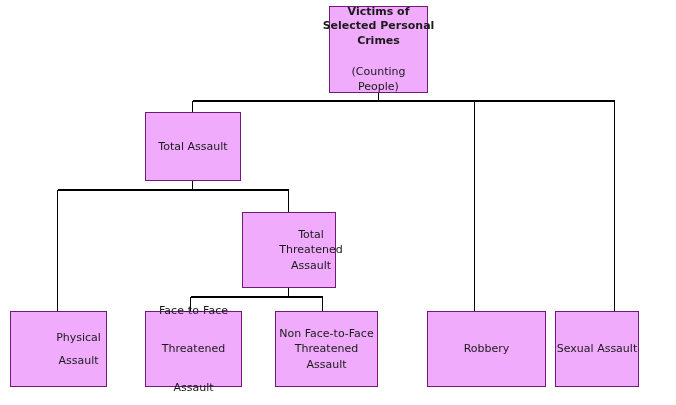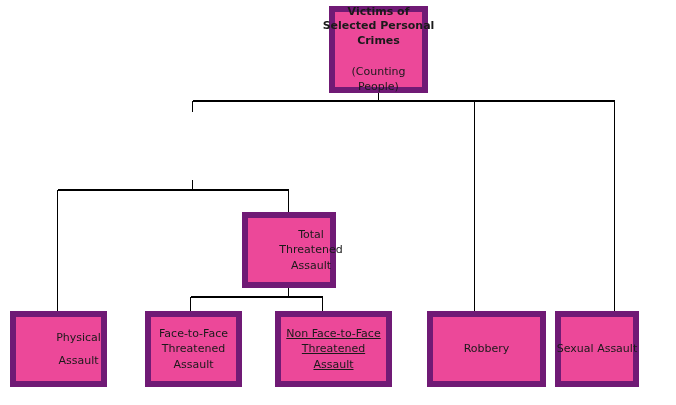--- a/index.html
+++ b/index.html
@@ -23,22 +23,22 @@
     position: absolute;
     left: 0;
     top: 0;
     width: 676px;
     height: 405px;
     pointer-events: none;
   }
   .node {
     position: absolute;
     box-sizing: border-box;
-    border: 6px solid #701a75;
-    background: #ec4899;
+    border: 1px solid #701a75;
+    background: #f0abfc;
     display: flex;
     flex-direction: column;
     align-items: center;
     justify-content: center;
     text-align: center;
     line-height: 1.42;
     font-size: 11px;
     color: #1a1a1a;
   }
   .node .line {
@@ -98,45 +98,48 @@
       <span class="line">Victims of</span>
       <span class="line">Selected Personal</span>
       <span class="line">Crimes</span>
     </span>
     <span class="subtitle">
       <span class="line">(Counting</span>
       <span class="line">People)</span>
     </span>
   </div>
 
+  <div class="node" style="left:145px; top:112px; width:96px; height:69px;">
+    <span class="line">Total Assault</span>
+  </div>
 
   <div class="node" style="left:427px; top:311px; width:119px; height:76px;">
     <span class="line">Robbery</span>
   </div>
 
   <div class="node" style="left:555px; top:311px; width:84px; height:76px;">
     <span class="line">Sexual Assault</span>
   </div>
 
   <div class="node" style="left:242px; top:212px; width:94px; height:76px;padding-left:44px;">
     <span class="line">Total</span>
     <span class="line">Threatened</span>
     <span class="line">Assault</span>
   </div>
 
   <div class="node spaced" style="left:10px; top:311px; width:97px; height:76px;padding-left:40px;">
     <span class="line">Physical</span>
     <span class="line">Assault</span>
   </div>
 
-  <div class="node" style="left:145px; top:311px; width:97px; height:76px;">
+  <div class="node" style="left:145px; top:311px; width:97px; height:76px;gap:23px;">
     <span class="line">Face-to-Face</span>
     <span class="line">Threatened</span>
     <span class="line">Assault</span>
   </div>
 
-  <div class="node" style="left:275px; top:311px; width:117px; height:76px;text-decoration:underline;">
+  <div class="node" style="left:275px; top:311px; width:103px; height:76px;">
     <span class="line">Non Face-to-Face</span>
     <span class="line">Threatened</span>
     <span class="line">Assault</span>
   </div>
 
 </div>
 
 </body></html>

